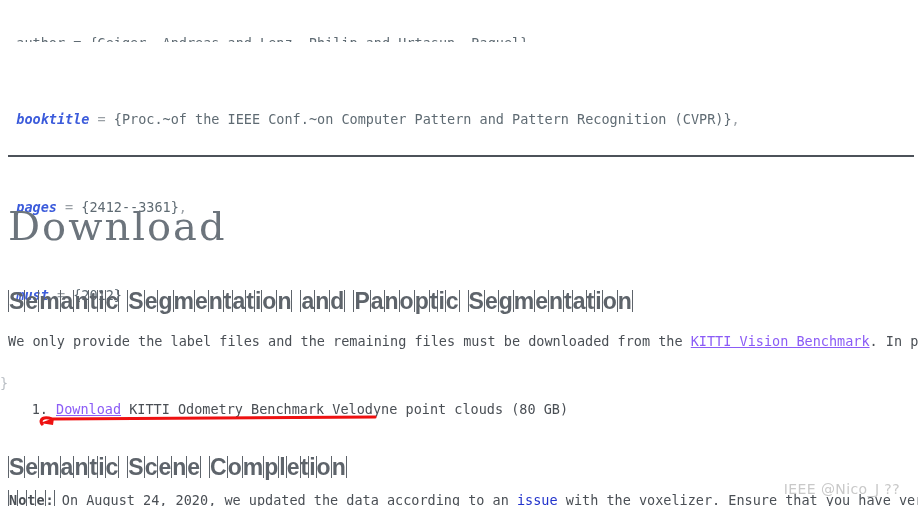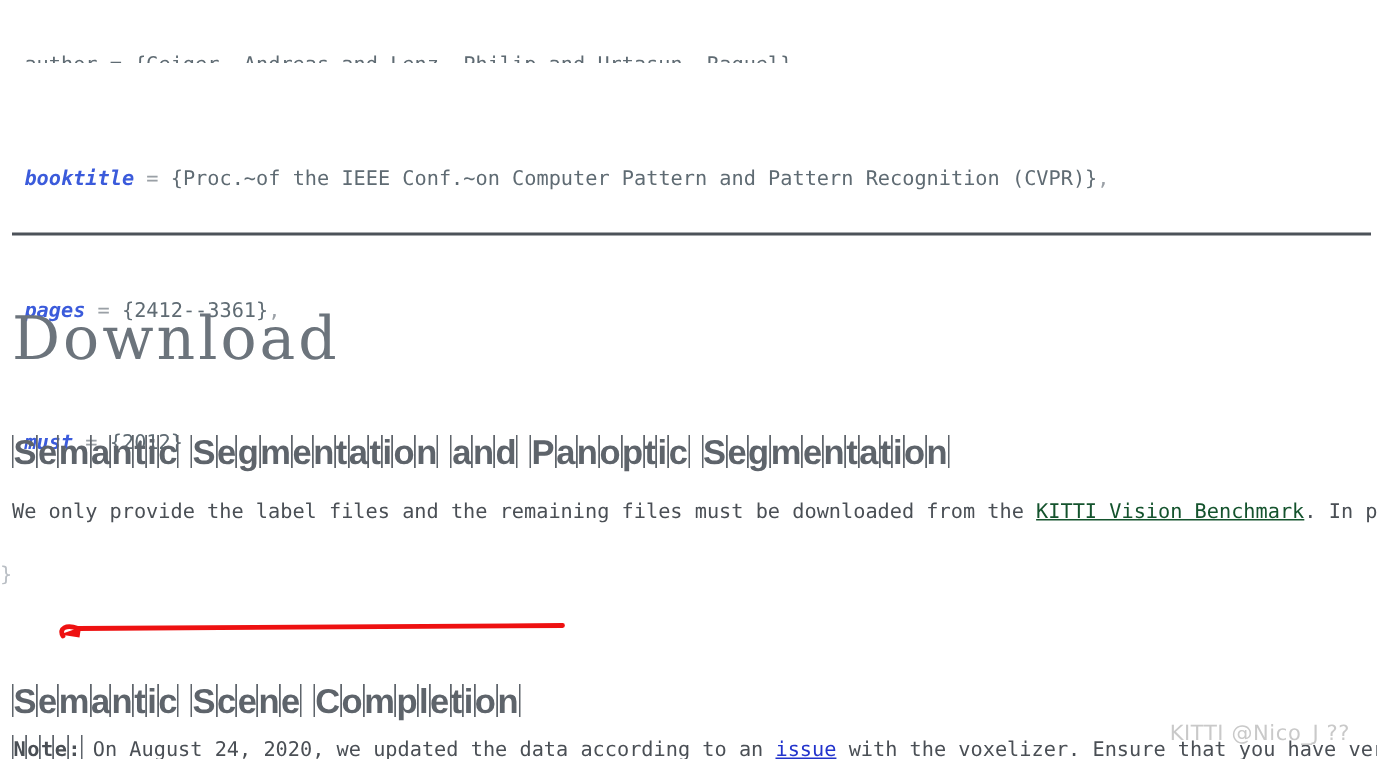--- a/index.html
+++ b/index.html
@@ -104,21 +104,21 @@
     width: 930px;
     font-family: "DejaVu Sans Mono", "Liberation Mono", monospace;
     font-size: 13.5px;
     line-height: 20px;
     color: #4a4f55;
     white-space: pre;
   }
   #intro-para { top: 331px; }
 
   a.link-visited {
-    color: #14532d;
+    color: #8b5cf6;
     text-decoration: underline;
   }
   a.link-blue {
     color: #2233cc;
     text-decoration: underline;
   }
 
   
   .dl-list {
     position: absolute;
@@ -198,29 +198,30 @@
 
 <hr class="hr">
 
 <div class="h1-download">Download</div>
 
 <div class="h2-glitch" id="semseg-heading"><span class="g">S</span><span class="g">e</span><span class="g">m</span><span class="g">a</span><span class="g">n</span><span class="g">t</span><span class="g">i</span><span class="g">c</span><span class="gs"> </span><span class="g">S</span><span class="g">e</span><span class="g">g</span><span class="g">m</span><span class="g">e</span><span class="g">n</span><span class="g">t</span><span class="g">a</span><span class="g">t</span><span class="g">i</span><span class="g">o</span><span class="g">n</span><span class="gs"> </span><span class="g">a</span><span class="g">n</span><span class="g">d</span><span class="gs"> </span><span class="g">P</span><span class="g">a</span><span class="g">n</span><span class="g">o</span><span class="g">p</span><span class="g">t</span><span class="g">i</span><span class="g">c</span><span class="gs"> </span><span class="g">S</span><span class="g">e</span><span class="g">g</span><span class="g">m</span><span class="g">e</span><span class="g">n</span><span class="g">t</span><span class="g">a</span><span class="g">t</span><span class="g">i</span><span class="g">o</span><span class="g">n</span></div>
 
 <div class="para" id="intro-para"><span>We only provide the label files and the remaining files must be downloaded from the </span><a class="link-visited" href="#">KITTI Vision Benchmark</a><span>. In par</span></div>
 
 <ol class="dl-list">
+  <li><span class="dl-num">1.</span><a class="link-visited" href="#">Download</a><span> KITTI Odometry Benchmark Velodyne point clouds (80 GB)</span></li>
 
 
   
 
   
 </ol>
 
 <svg class="red-annot" viewBox="0 0 360 26" xmlns="http://www.w3.org/2000/svg">
   <path d="M 12 19 C 9 14, 14 11, 22 14 L 345 12" fill="none" stroke="#ee1111" stroke-width="3.2" stroke-linecap="round"></path>
   <path d="M 10 18 L 24 13 L 23 20 Z" fill="#ee1111"></path>
 </svg>
 
 <div class="h2-glitch" id="scenecomp-heading"><span class="g">S</span><span class="g">e</span><span class="g">m</span><span class="g">a</span><span class="g">n</span><span class="g">t</span><span class="g">i</span><span class="g">c</span><span class="gs"> </span><span class="g">S</span><span class="g">c</span><span class="g">e</span><span class="g">n</span><span class="g">e</span><span class="gs"> </span><span class="g">C</span><span class="g">o</span><span class="g">m</span><span class="g">p</span><span class="g">l</span><span class="g">e</span><span class="g">t</span><span class="g">i</span><span class="g">o</span><span class="g">n</span></div>
 
 <div class="para" id="note-para"><span class="note-boxed"><span class="g">N</span><span class="g">o</span><span class="g">t</span><span class="g">e</span><span class="g">:</span></span><span> On August 24, 2020, we updated the data according to an </span><a class="link-blue" href="#">issue</a><span> with the voxelizer. Ensure that you have vers</span></div>
 
-<div class="watermark">KITTI @Nico_J ??</div>
+<div class="watermark">IEEE @Nico_J ??</div>
 
 </body></html>

